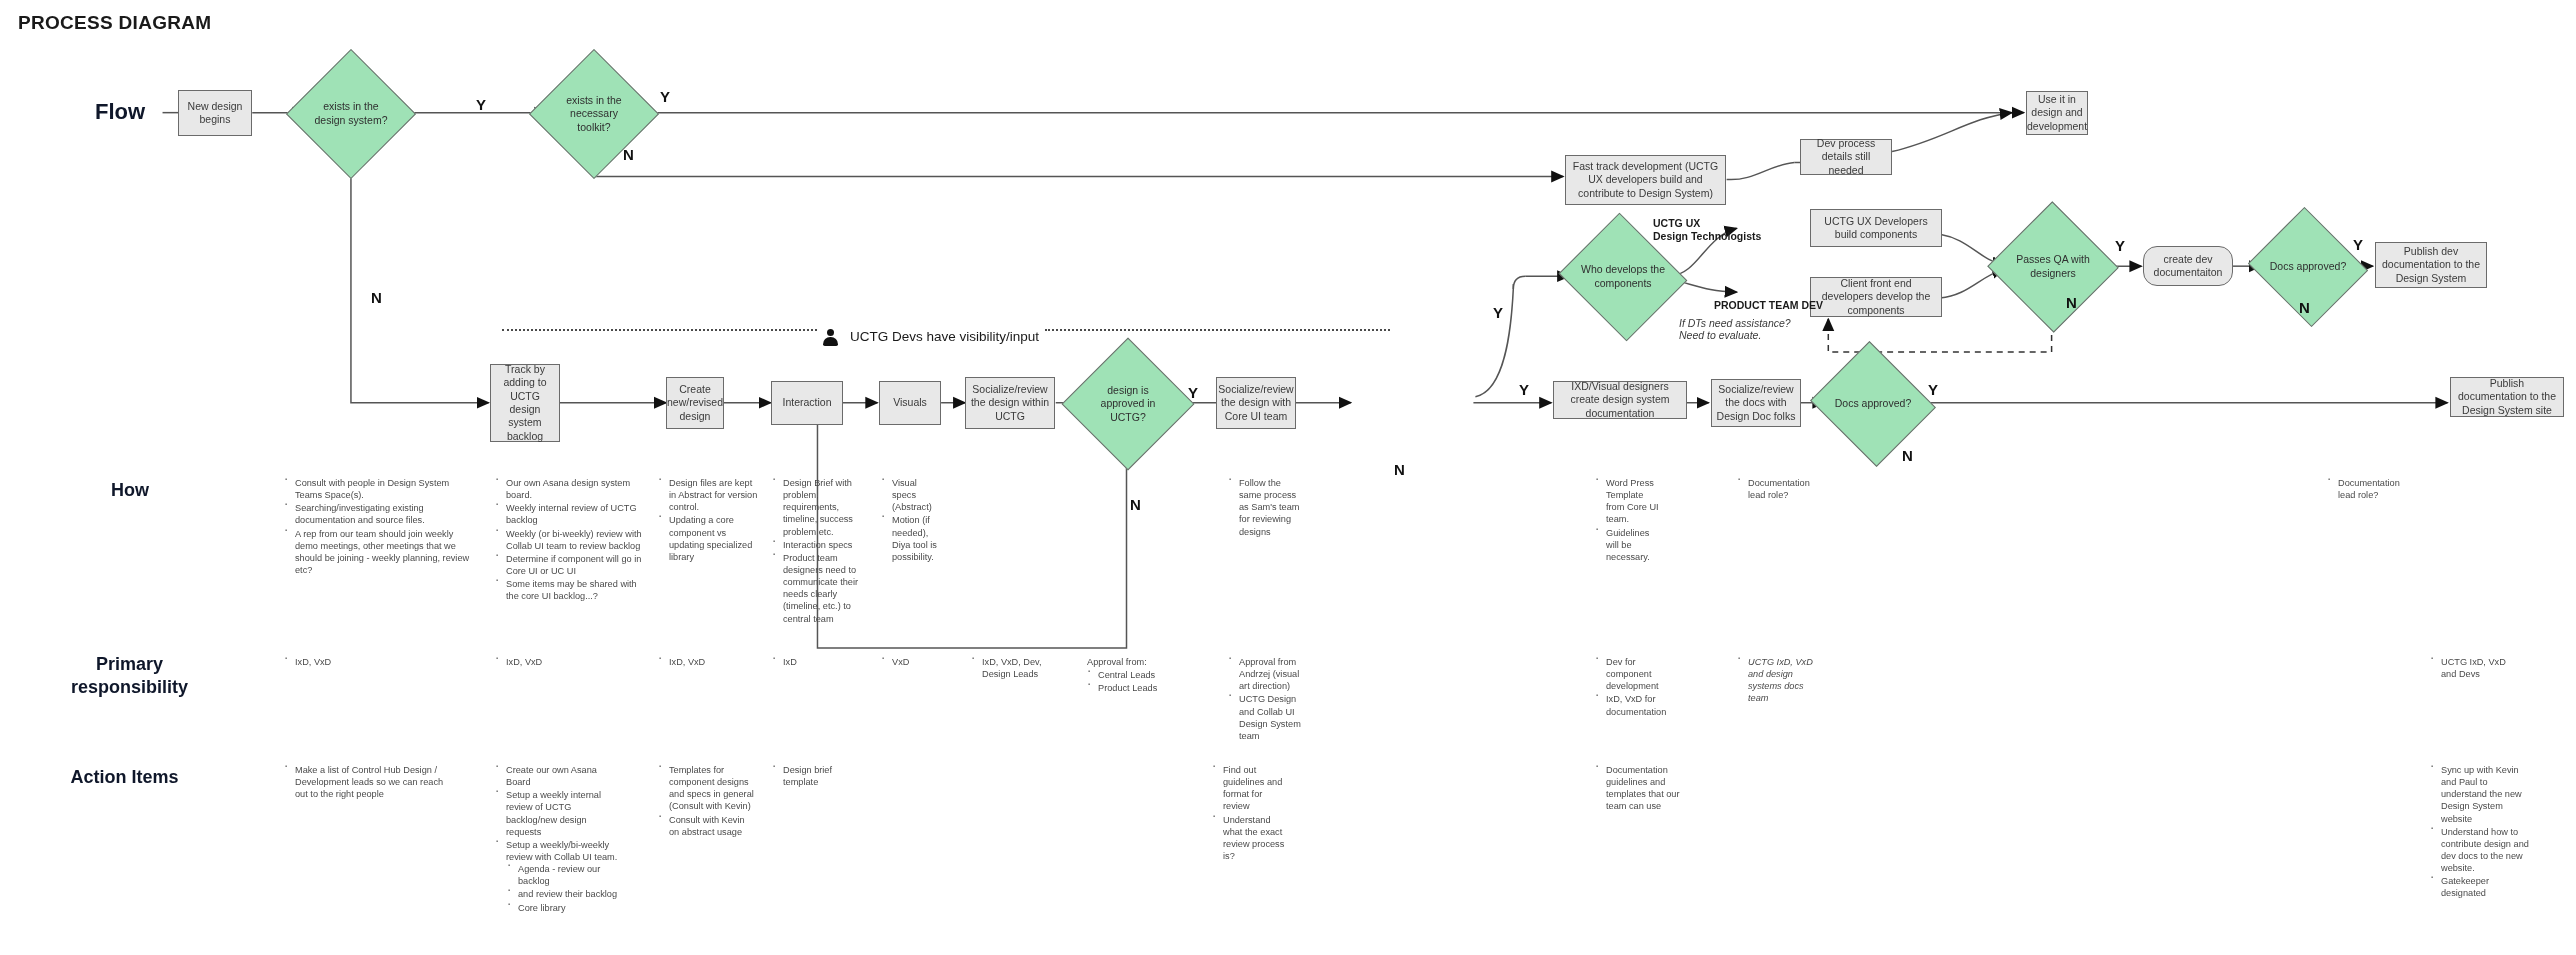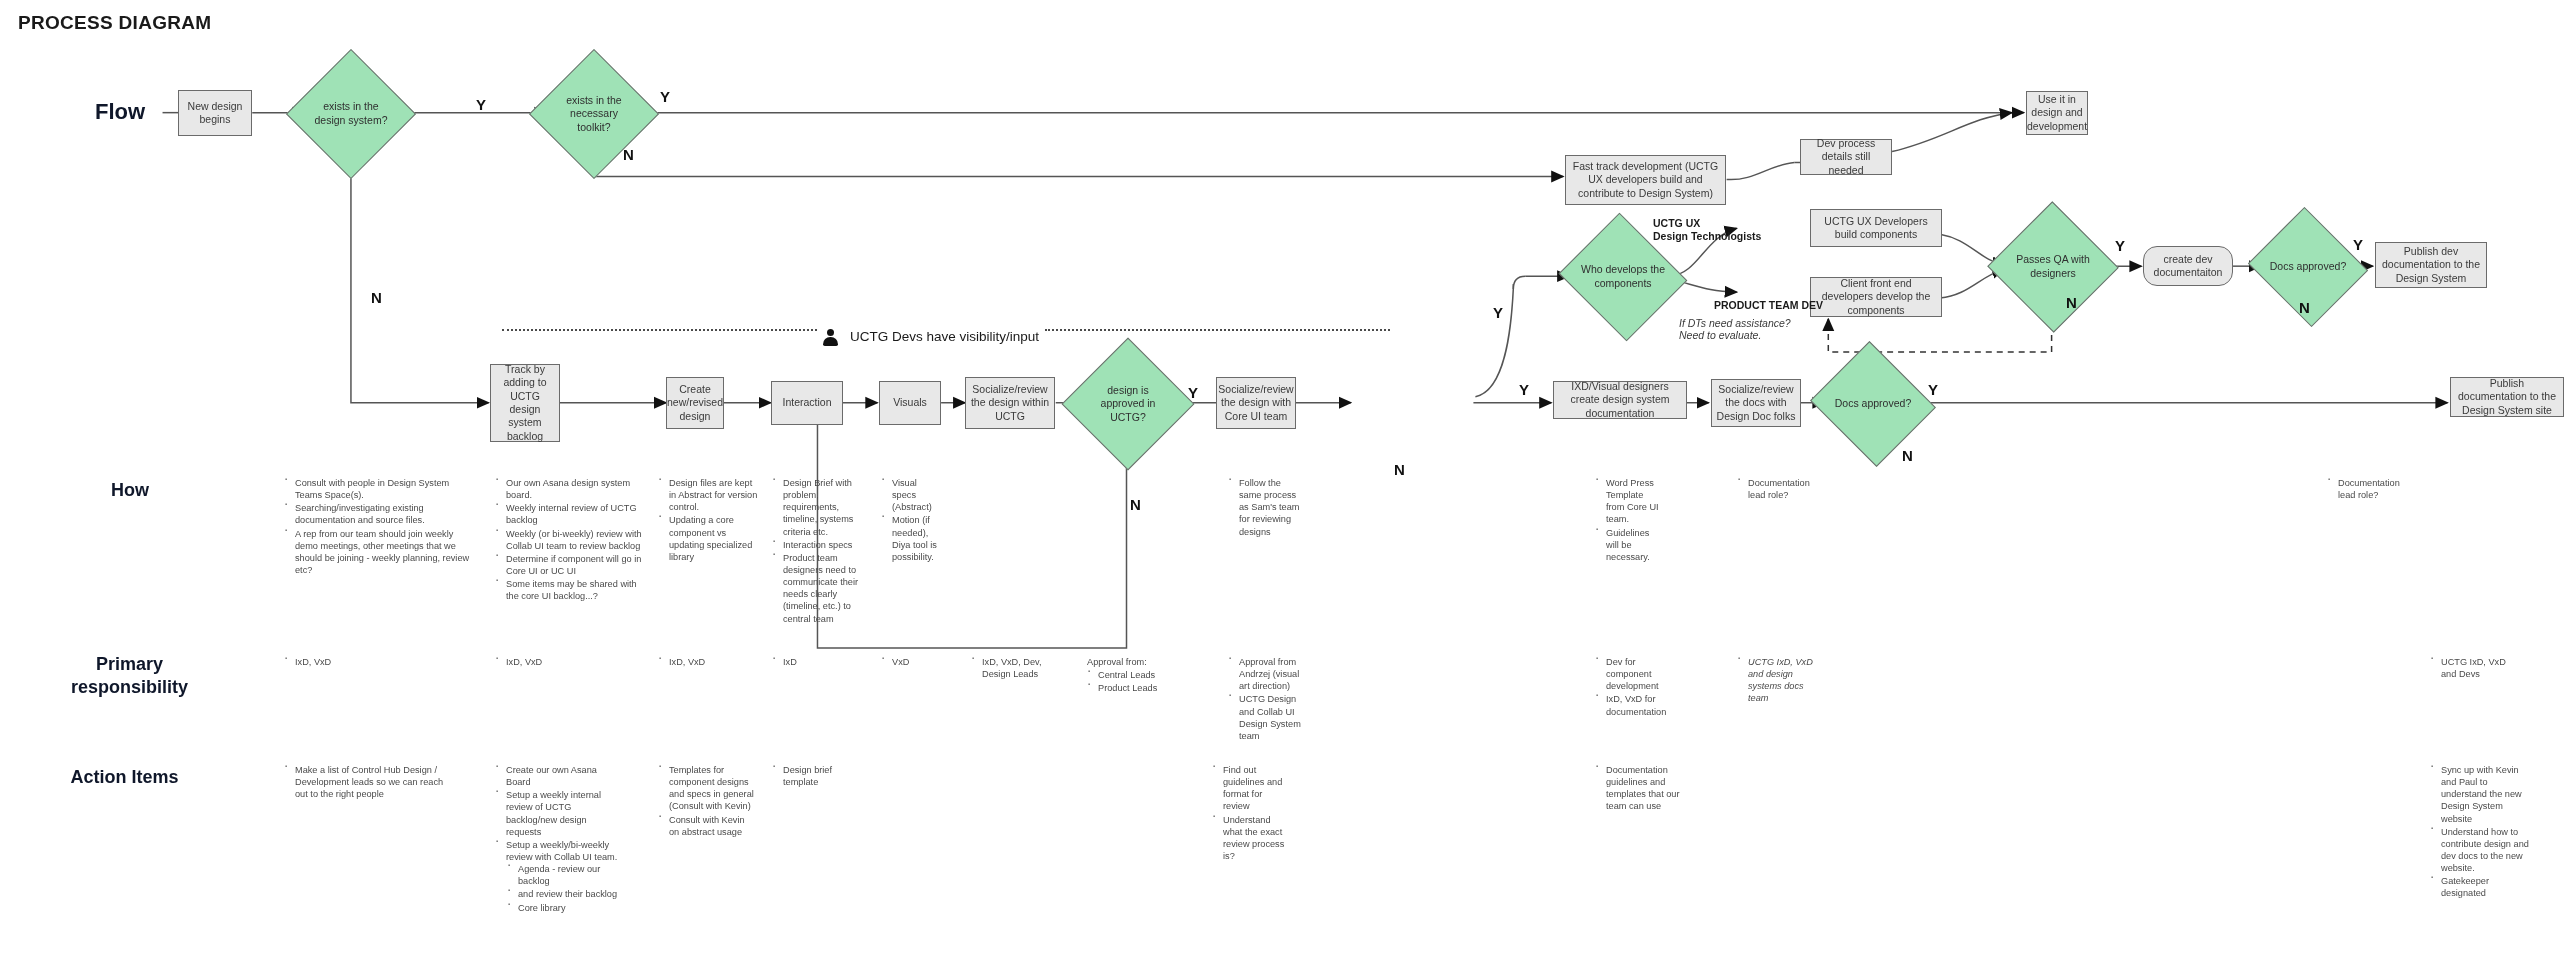--- a/index.html
+++ b/index.html
@@ -313,21 +313,21 @@
         </ul>
       </div>
       <div class="bullets" style="left: 658px; top: 477px; width: 100px;">
         <ul>
           <li>Design files are kept in Abstract for version control.</li>
           <li>Updating a core component vs updating specialized library</li>
         </ul>
       </div>
       <div class="bullets" style="left: 772px; top: 477px; width: 96px;">
         <ul>
-          <li>Design Brief with problem, requirements, timeline, systems criteria etc.</li>
+          <li>Design Brief with problem, requirements, timeline, success problem etc.</li>
           <li>Interaction specs</li>
           <li>Product team designers need to communicate their needs clearly (timeline, etc.) to central team</li>
         </ul>
       </div>
       <div class="bullets" style="left: 881px; top: 477px; width: 62px;">
         <ul>
           <li>Visual specs (Abstract)</li>
           <li>Motion (if needed), Diya tool is possibility.</li>
         </ul>
       </div>

